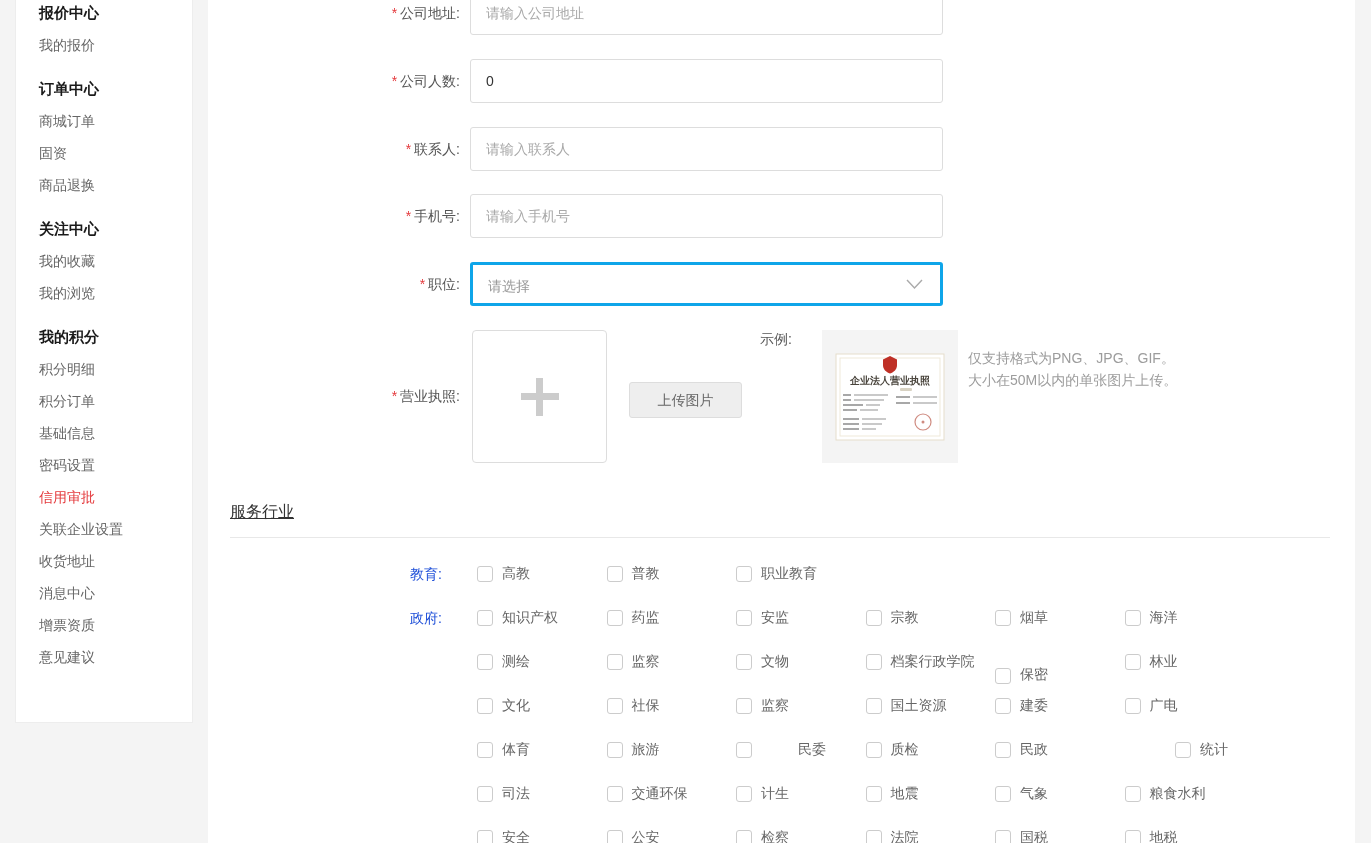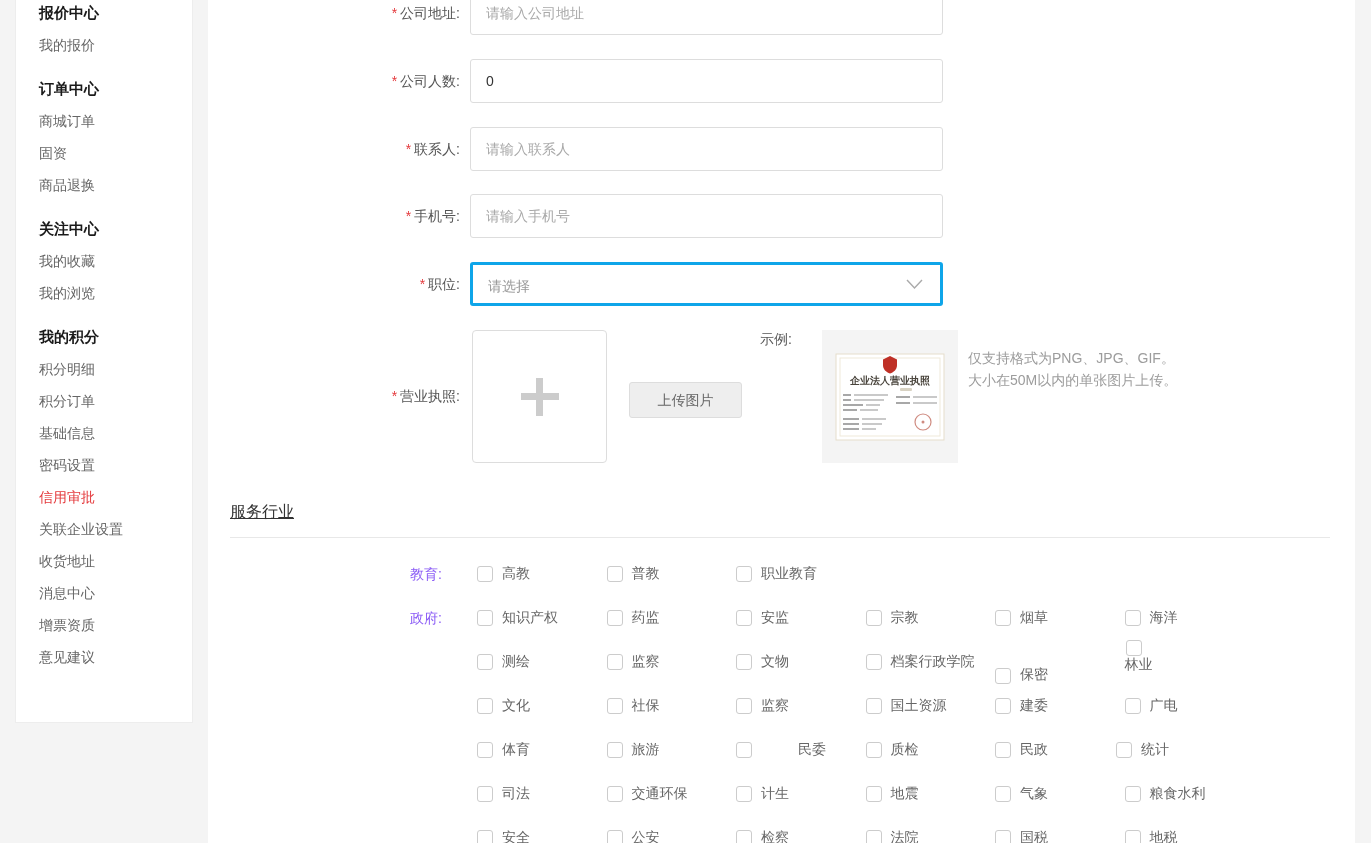--- a/index.html
+++ b/index.html
@@ -50,21 +50,21 @@
     font-size:14px;color:#666;text-align:center;line-height:34px;cursor:pointer;
   }
   .example-label{position:absolute;left:552px;top:331px;font-size:14px;color:#555;}
   .example-img{position:absolute;left:614px;top:330px;width:136px;height:133px;}
   .hints{position:absolute;left:760px;top:347px;font-size:14px;color:#9c9c9c;line-height:22px;}
   
   .section-title{position:absolute;left:22px;top:502px;font-size:16px;color:#333;text-decoration:underline;}
   .section-divider{position:absolute;left:22px;top:537px;width:1100px;height:1px;background:#e8e8e8;}
   .cb-grid{position:absolute;left:0;top:552px;width:100%;}
   .cb-row{position:relative;height:44px;}
-  .cb-row-label{position:absolute;left:0;top:0;width:234px;height:44px;line-height:44px;text-align:right;font-size:14px;color:#8b5cf6;}
+  .cb-row-label{position:absolute;left:0;top:0;width:234px;height:44px;line-height:44px;text-align:right;font-size:14px;color:#1d4ed8;}
   .cb-cell{position:absolute;top:0;height:44px;display:flex;align-items:center;white-space:nowrap;cursor:pointer;}
   .cb-box{
     appearance:none;-webkit-appearance:none;width:16px;height:16px;box-sizing:border-box;
     border:1px solid #ccc;border-radius:3px;background:#fff;margin:0 9px 0 0;cursor:pointer;flex:none;
   }
   .cb-label{font-size:14px;color:#666;}
 </style>
 </head>
 <body>
 
@@ -225,21 +225,21 @@
           <span class="cb-label">文物</span>
         </label>
         <label class="cb-cell" style="left: 657.5px;">
           <input type="checkbox" class="cb-box" style="">
           <span class="cb-label">档案行政学院</span>
         </label>
         <label class="cb-cell" style="left: 787px; align-items: flex-end;">
           <input type="checkbox" class="cb-box" style="">
           <span class="cb-label">保密</span>
         </label>
-        <label class="cb-cell" style="left: 916.5px; flex-direction: column;">
+        <label class="cb-cell" style="left: 916.5px;">
           <input type="checkbox" class="cb-box" style="">
           <span class="cb-label">林业</span>
         </label>
       </div>
       <div class="cb-row">
         <label class="cb-cell" style="left: 269px;">
           <input type="checkbox" class="cb-box" style="">
           <span class="cb-label">文化</span>
         </label>
         <label class="cb-cell" style="left: 398.5px;">
@@ -277,21 +277,21 @@
           <span class="cb-label">民委</span>
         </label>
         <label class="cb-cell" style="left: 657.5px;">
           <input type="checkbox" class="cb-box" style="">
           <span class="cb-label">质检</span>
         </label>
         <label class="cb-cell" style="left: 787px;">
           <input type="checkbox" class="cb-box" style="">
           <span class="cb-label">民政</span>
         </label>
-        <label class="cb-cell" style="left: 908px;">
+        <label class="cb-cell" style="left: 967px;">
           <input type="checkbox" class="cb-box" style="">
           <span class="cb-label">统计</span>
         </label>
       </div>
       <div class="cb-row">
         <label class="cb-cell" style="left: 269px;">
           <input type="checkbox" class="cb-box" style="">
           <span class="cb-label">司法</span>
         </label>
         <label class="cb-cell" style="left: 398.5px;">

